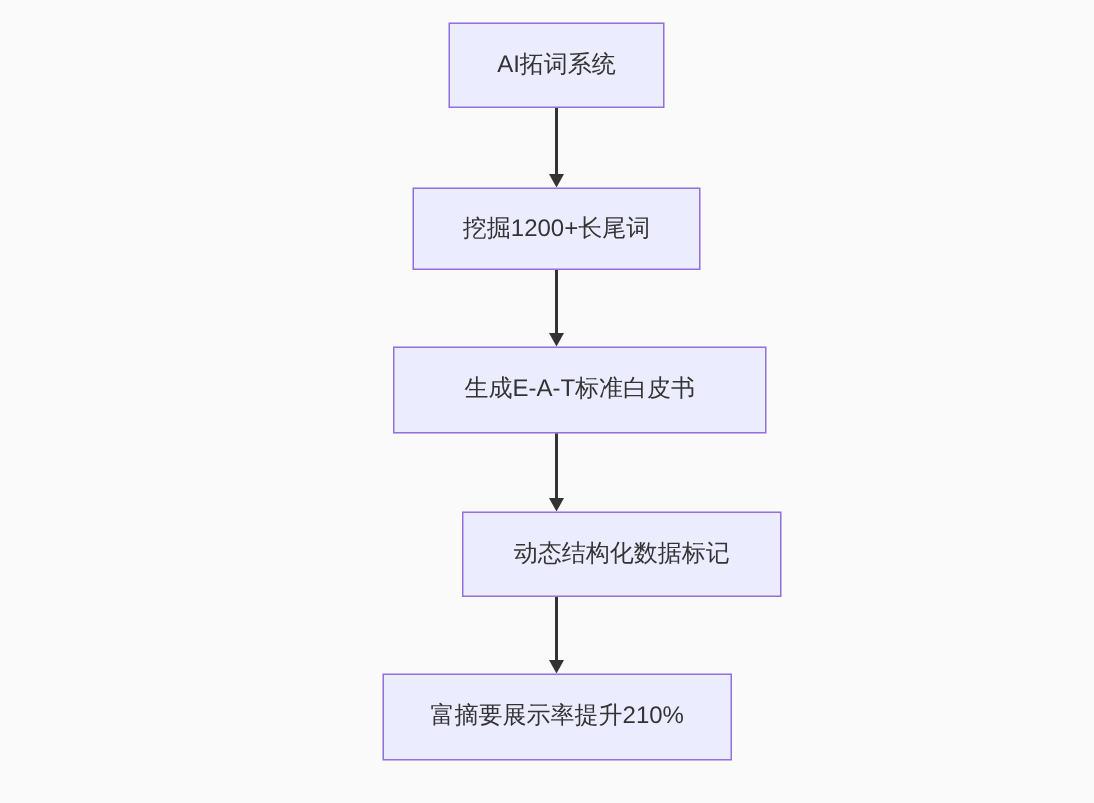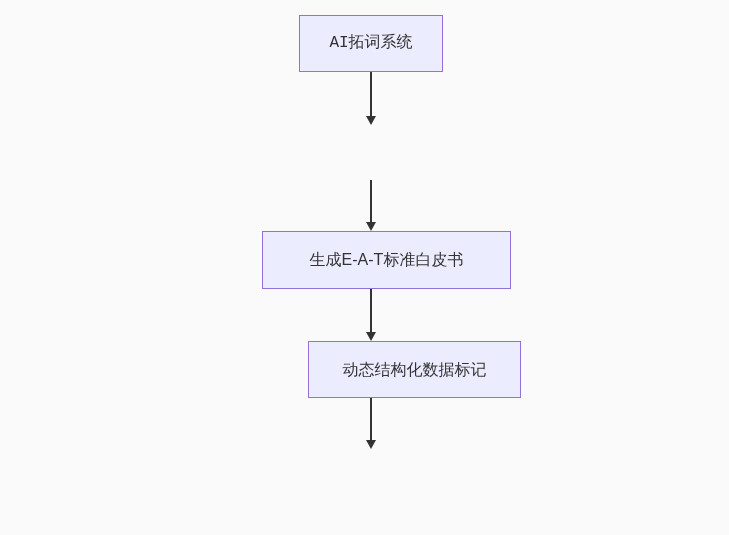--- a/index.html
+++ b/index.html
@@ -28,21 +28,21 @@
     border: 1.5px solid var(--node-border);
     color: var(--text);
     font-size: 16px;
     display: flex;
     align-items: center;
     justify-content: center;
     text-align: center;
     line-height: 1.2;
     white-space: nowrap;
   }
-  .node1 { left: 299px; top: 15px;  width: 144px; height: 57px; font-family: Liberation Mono, monospace; }
+  .node1 { left: 299px; top: 15px;  width: 144px; height: 57px; }
   .node2 { left: 275px; top: 125px; width: 192px; height: 55px; }
   .node3 { left: 262px; top: 231px; width: 249px; height: 58px; }
   .node4 { left: 264px; top: 341px; width: 213px; height: 57px; margin-left: 44px; }
   .node5 { left: 255px; top: 449px; width: 233px; height: 58px; }
 
   .edge-line {
     position: absolute;
     left: 370px;
     width: 2px;
     background: var(--edge);
@@ -69,28 +69,30 @@
 </head>
 <body>
 
 <div class="canvas">
 
   <div class="node node1">AI拓词系统</div>
 
   <div class="edge-line el1"></div>
   <div class="edge-head eh1"></div>
 
+  <div class="node node2">挖掘1200+长尾词</div>
 
   <div class="edge-line el2"></div>
   <div class="edge-head eh2"></div>
 
   <div class="node node3">生成E-A-T标准白皮书</div>
 
   <div class="edge-line el3"></div>
   <div class="edge-head eh3"></div>
 
   <div class="node node4">动态结构化数据标记</div>
 
   <div class="edge-line el4"></div>
   <div class="edge-head eh4"></div>
 
+  <div class="node node5">富摘要展示率提升210%</div>
 
 </div>
 
 </body></html>

